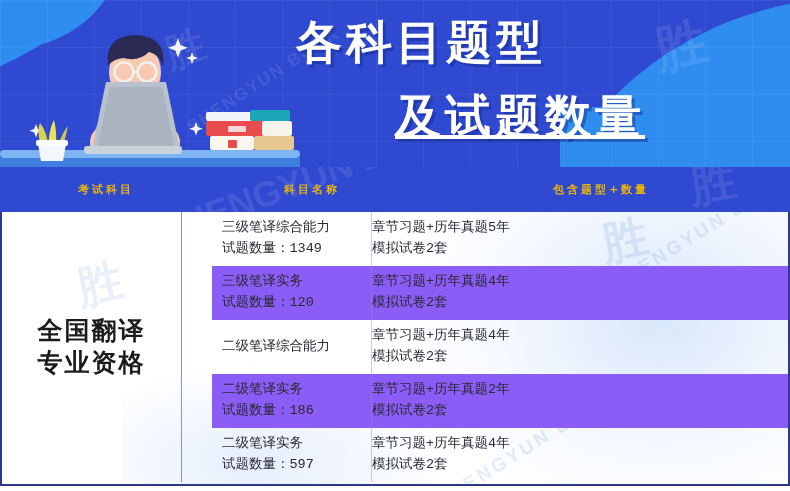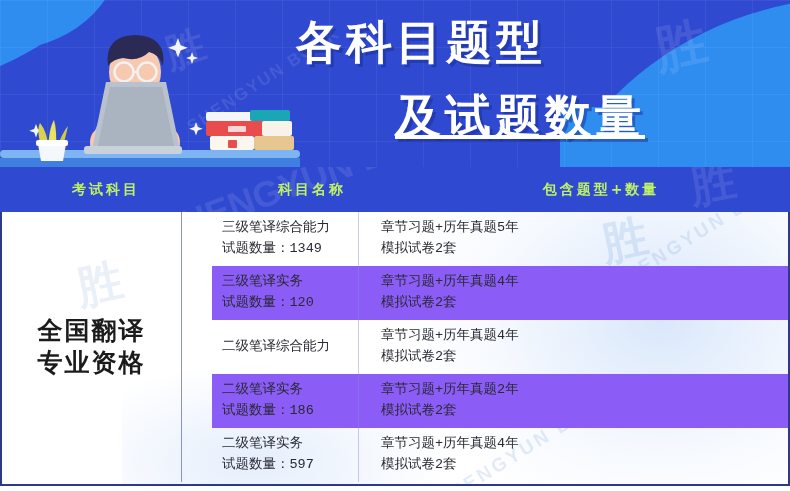--- a/index.html
+++ b/index.html
@@ -78,21 +78,21 @@
   .thead {
     position: absolute; left: 0; top: 167px; width: 790px; height: 45px;
     background: #2f49d1; overflow: hidden;
   }
   .thead .wm-h1 { left: 150px; top: -10px; font-size: 36px; transform: rotate(-20deg);
                   color: rgba(255,255,255,0.10); }
   .thead .wm-h2 { left: 690px; top: -14px; font-size: 46px; transform: rotate(-10deg);
                   color: rgba(255,255,255,0.10); }
   .th {
     position: absolute; top: 0; height: 45px; line-height: 45px;
-    color: #bef264; font-size: 14px; font-weight: bold; letter-spacing: 3px;
+    color: #eab308; font-size: 11px; font-weight: bold; letter-spacing: 3px;
     text-align: center; white-space: nowrap;
     font-family: "DejaVu Sans", "Liberation Sans", sans-serif;
   }
   .th-1 { left: 0;   width: 212px; }
   .th-2 { left: 212px; width: 200px; }
   .th-3 { left: 412px; width: 378px; }
 
   .tbody {
     position: absolute; left: 0; top: 212px; width: 790px; height: 274px;
     border: 2px solid #2b3a8f; border-top: none; border-bottom: 2px solid #2b3a8f;
@@ -136,22 +136,22 @@
   .row {
     position: relative; height: 54px; display: flex; align-items: center;
   }
   .row.alt { background: #8b5cf6; }
   .row .c-name, .row .c-detail {
     font-size: 13.5px; color: #2a2a33; line-height: 1.55;
     font-family: Liberation Mono, monospace;
     white-space: nowrap;
   }
   .c-name   { width: 146px; padding-left: 10px; }
-  .c-detail { flex: 1; padding-left: 22px; border-left: 1px solid rgba(139,147,196,0.45); align-self: stretch;
-              display: flex; flex-direction: column; justify-content: center; }
+  .c-detail { flex: 1; border-left: 1px solid rgba(139,147,196,0.45); align-self: stretch;
+              display: flex; flex-direction: column; justify-content: center; margin-left: 13px; }
   .sub { display: block; }
 </style>
 </head>
 <body>
 
 <div id="page">
 
   <div class="banner">
     <div class="blob-tl"></div>
     <div class="blob-tl2"></div>

